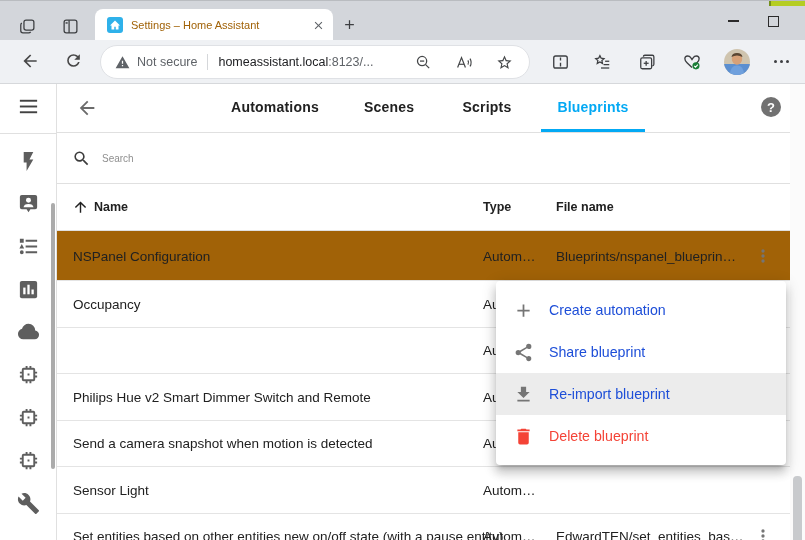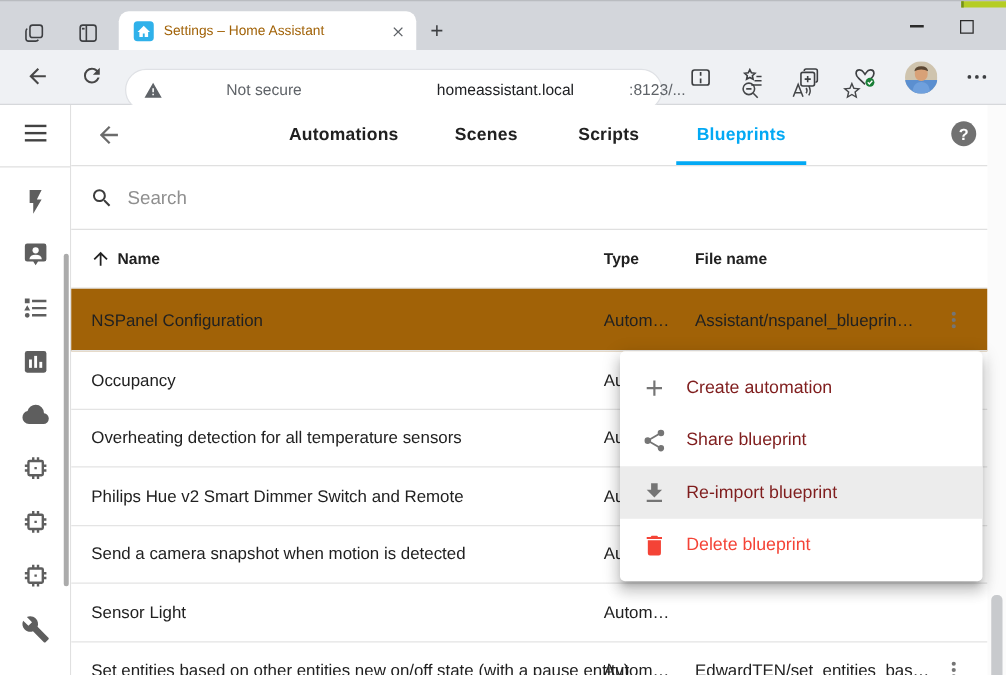--- a/index.html
+++ b/index.html
@@ -12,21 +12,21 @@
   .chrome-ic { position:absolute; color:#3d3f42; display:flex; align-items:center; justify-content:center; }
   .tab { position:absolute; left:95px; top:8px; width:238px; height:32px; background:#fff; border-radius:8px 8px 0 0; display:flex; align-items:center; padding:0 8px 0 12px; }
   .tab-title { font-size:11px; color:#a16207; margin-left:8px; white-space:nowrap; overflow:hidden; flex:1; }
   .favicon { width:16px; height:16px; border-radius:3px; background:#2fb1ea; flex:none; display:flex; align-items:center; justify-content:center; }
   .win-btn { position:absolute; top:11px; width:30px; height:18px; display:flex; align-items:center; justify-content:center; }
   .min-glyph { width:11px; height:0; border-top:2px solid #2b2b2b; }
   .max-glyph { width:11px; height:11px; border:1.4px solid #2b2b2b; }
   .sliver { position:absolute; right:0; top:0; width:36px; height:5px; background:#b5cd23; border-left:2px solid #75901c; }
 
   .toolbar { position:absolute; left:0; top:40px; width:805px; height:44px; background:#eff1f4; border-bottom:1px solid #d6d8db; }
-  .pill { position:absolute; left:100px; top:55px; width:430px; height:34px; background:#fff; border:1px solid #dfe1e5; border-radius:17px; display:flex; align-items:center; padding:0 14px;gap:44px; }
+  .pill { position:absolute; left:100px; top:45px; width:430px; height:34px; background:#fff; border:1px solid #dfe1e5; border-radius:17px; display:flex; align-items:center; padding:0 14px; }
   .pill-sec { font-size:12.5px; color:#5f6368; margin-left:7px; white-space:nowrap; }
   .pill-div { width:1px; height:16px; background:#d5d7da; margin:0 10px; }
   .url-host { font-size:12.5px; color:#202124; white-space:nowrap; }
   .url-rest { font-size:12.5px; color:#5f6368; white-space:nowrap; }
   .pill-icons { margin-left:auto; display:flex; align-items:center; gap:23px; padding-right:2px; color:#454749; }
   .avatar { position:absolute; left:724px; top:49px; width:26px; height:26px; border-radius:50%; overflow:hidden; }
   .dots3 { display:flex; gap:3px; }
   .dots3 i { width:3px; height:3px; border-radius:50%; background:#3d3f42; }
 
   
@@ -39,21 +39,21 @@
   .main { position:absolute; left:57px; top:84px; right:0; bottom:0; background:#fff; }
   .app-header { position:absolute; left:0; top:0; right:15px; height:49px; border-bottom:1px solid #e0e0e0; }
   .ha-back { position:absolute; left:19px; top:13px; width:22px; height:22px; color:#6b6b6b; }
   .ha-tab { position:absolute; top:15px; transform:translateX(-50%); font-size:14px; font-weight:700; color:#212121; letter-spacing:.2px; white-space:nowrap; }
   .ha-tab.active { color:#03a9f4; }
   .tab-underline { position:absolute; bottom:0; left:484px; width:104px; height:3px; background:#03a9f4; }
   .help-btn { position:absolute; left:704px; top:13px; width:20px; height:20px; border-radius:50%; background:#717171; color:#fff; font-size:13px; font-weight:bold; display:flex; align-items:center; justify-content:center; }
 
   .search-row { position:absolute; left:0; top:49px; right:15px; height:51px; border-bottom:1px solid #e0e0e0; display:flex; align-items:center; }
   .search-ic { width:19px; height:19px; color:#3c3c3c; margin-left:15px; flex:none; }
-  .search-input { border:none; outline:none; background:transparent; font-size:15px; color:#212121; margin-left:11px; width:400px; font-family:"Liberation Sans", sans-serif; }
+  .search-input { border:none; outline:none; background:transparent; font-size:10px; color:#212121; margin-left:11px; width:400px; font-family:"Liberation Sans", sans-serif; }
   .search-input::placeholder { color:#8f8f8f; }
 
   .thead { position:absolute; left:0; top:100px; right:15px; height:47px; border-bottom:1px solid #e0e0e0; }
   .th { position:absolute; top:50%; transform:translateY(-50%); font-size:12.5px; font-weight:bold; color:#212121; white-space:nowrap; }
   .sort-ic { position:absolute; left:15px; top:50%; transform:translateY(-50%); width:17px; height:17px; color:#212121; }
 
   .rows { position:absolute; left:0; top:147px; right:15px; bottom:0; }
   .row { position:relative; height:46.5px; border-bottom:1px solid #e4e4e4; }
   .row.selected { height:50px; background:#a16207; }
   .cell { position:absolute; top:50%; transform:translateY(-50%); font-size:13.5px; color:#212121; white-space:nowrap; }
@@ -64,21 +64,21 @@
 
   .page-scroll-track { position:absolute; right:0; top:0; width:15px; bottom:0; background:#fbfbfb; }
   .page-scroll-thumb { position:absolute; right:3px; top:392px; width:9px; height:70px; background:#c8cacd; border-radius:4px; }
 
   
   .menu { position:absolute; left:496px; top:281px; width:290px; background:#fff; border-radius:4px; padding:8px 0;
           box-shadow:0 5px 5px -3px rgba(0,0,0,.2), 0 8px 10px 1px rgba(0,0,0,.14), 0 3px 14px 2px rgba(0,0,0,.12); z-index:50; }
   .menu-item { height:42px; display:flex; align-items:center; }
   .menu-item.highlight { background:#ececec;align-items:center; }
   .mi-ic { width:21px; height:21px; color:#757575; margin-left:17px; flex:none; }
-  .mi-label { font-size:14.2px; color:#7f1d1d; margin-left:15px; white-space:nowrap; }
+  .mi-label { font-size:14.2px; color:#1d4ed8; margin-left:15px; white-space:nowrap; }
   .menu-item.danger .mi-ic, .menu-item.danger .mi-label { color:#f44336; }
 
   svg { display:block; }
 </style>
 </head>
 <body>
 
 <div id="screen">
 
   <div class="tabstrip">
@@ -314,33 +314,32 @@
       </span>
       <span class="th" style="left:37px;">Name</span>
       <span class="th" style="left:426px;">Type</span>
       <span class="th" style="left:499px;">File name</span>
     </div>
 
     <div class="rows">
       <div class="row selected">
         <span class="cell c-name">NSPanel Configuration</span>
         <span class="cell c-type">Autom…</span>
-        <span class="cell c-file">Assistant/nspanel_blueprin…</span>
+        <span class="cell c-file">Blueprints/nspanel_blueprin…</span>
         <span class="row-dots">
             <svg width="20" height="20" viewBox="0 0 24 24" fill="currentColor">
               <path d="M12,16A2,2 0 0,1 14,18A2,2 0 0,1 12,20A2,2 0 0,1 10,18A2,2 0 0,1 12,16M12,10A2,2 0 0,1 14,12A2,2 0 0,1 12,14A2,2 0 0,1 10,12A2,2 0 0,1 12,10M12,4A2,2 0 0,1 14,6A2,2 0 0,1 12,8A2,2 0 0,1 10,6A2,2 0 0,1 12,4Z"></path>
             </svg>
           </span>
       </div>
       <div class="row">
         <span class="cell c-name">Occupancy</span>
         <span class="cell c-type">Autom…</span>
       </div>
       <div class="row">
-        <span class="cell c-name">Overheating detection for all temperature sensors</span>
         <span class="cell c-type">Autom…</span>
       </div>
       <div class="row">
         <span class="cell c-name">Philips Hue v2 Smart Dimmer Switch and Remote</span>
         <span class="cell c-type">Autom…</span>
       </div>
       <div class="row">
         <span class="cell c-name">Send a camera snapshot when motion is detected</span>
         <span class="cell c-type">Autom…</span>
       </div>

